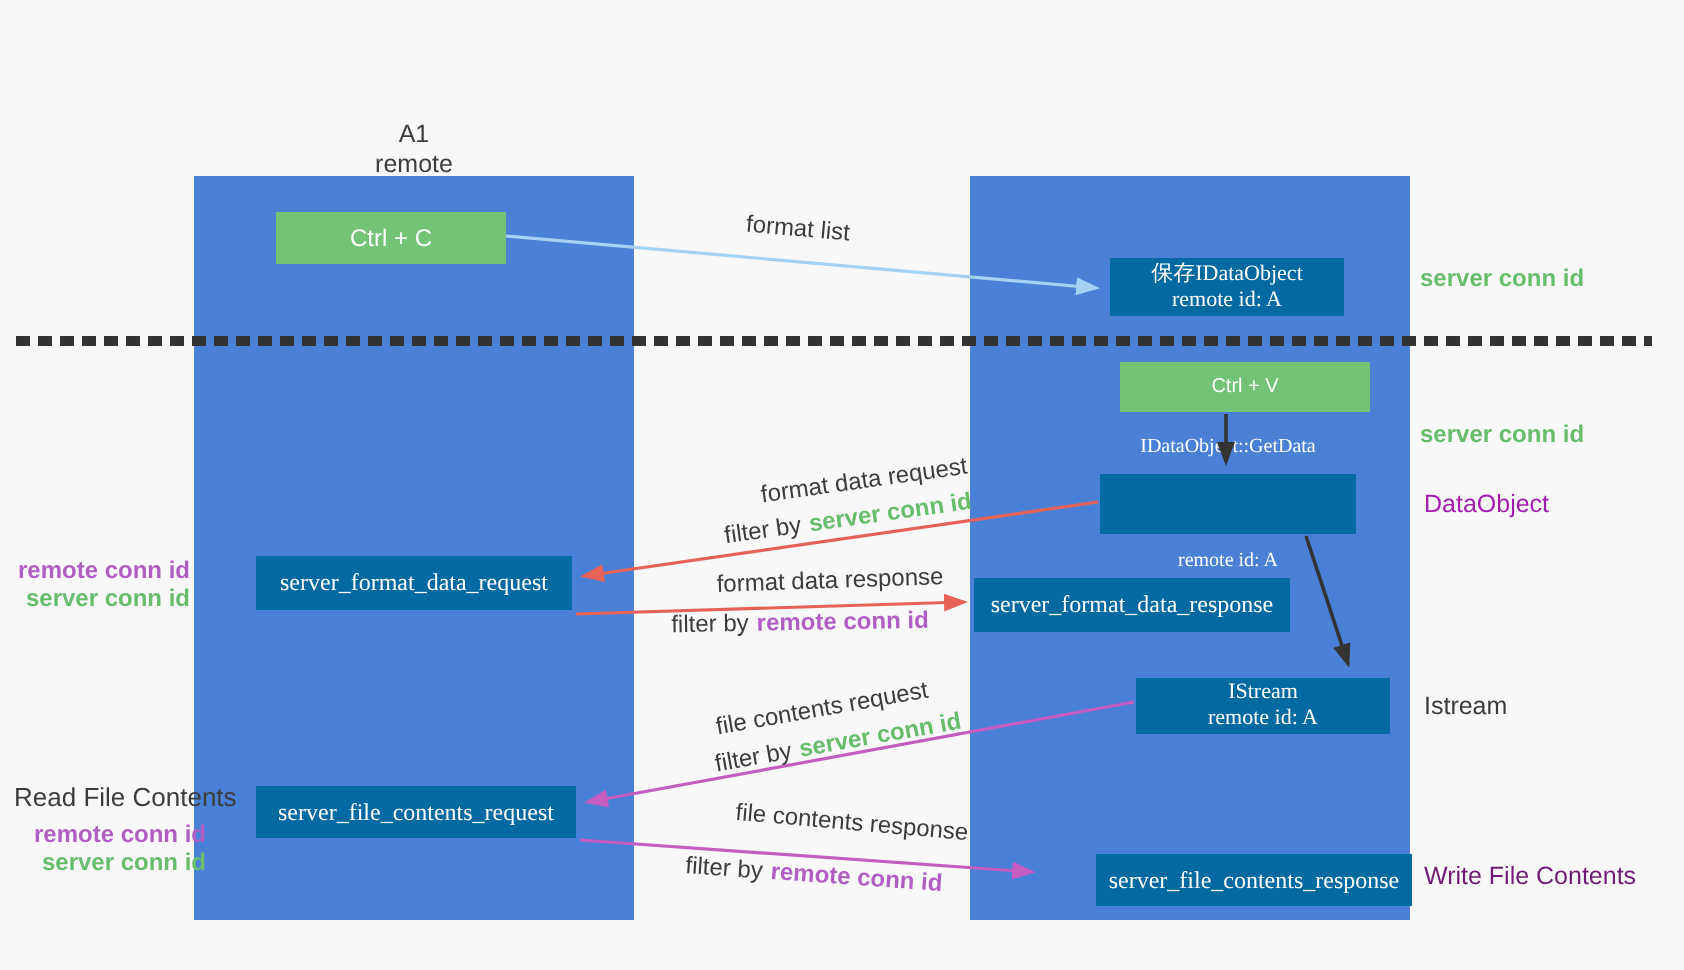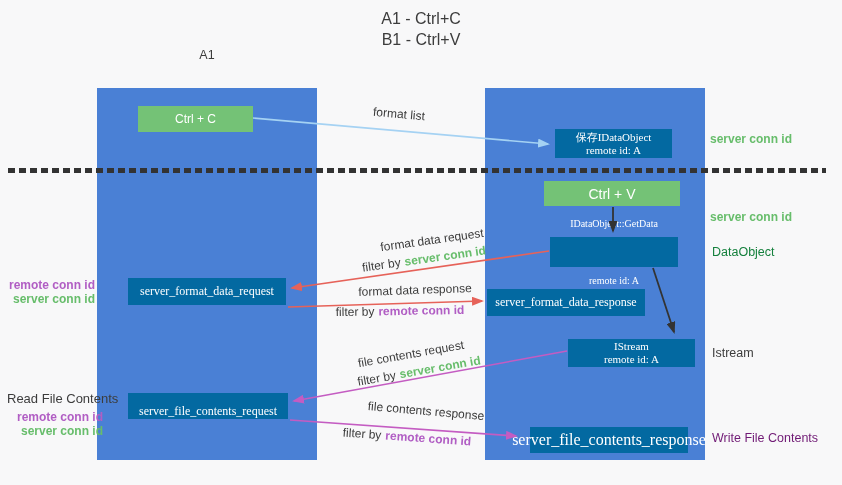--- a/index.html
+++ b/index.html
@@ -5,41 +5,41 @@
   html,body{margin:0;padding:0;background:#f8f8f9;}
   body{font-family:"Liberation Sans","DejaVu Sans",sans-serif;}
   .canvas{position:relative;width:842px;height:485px;background:#f8f8f9;overflow:hidden;}
 
   .title{position:absolute;left:0;top:8px;width:100%;text-align:center;
          font-size:16px;line-height:21px;color:#3c3c3c;}
 
   .lane{position:absolute;top:88px;width:220px;height:372px;background:#4a80d5;}
   .lane-left{left:97px;}
   .lane-right{left:485px;}
-  .lane-header{position:absolute;top:48px;width:220px;text-align:center;
+  .lane-header{position:absolute;top:60px;width:220px;text-align:center;
                font-size:12.5px;line-height:15px;color:#3c3c3c;}
   .lane-header.lh-left{left:97px;}
   .lane-header.lh-right{left:485px;}
 
   .separator{position:absolute;left:8px;top:168px;width:818px;height:5px;z-index:5;
              background:repeating-linear-gradient(90deg,#333 0,#333 7px,transparent 7px,transparent 11px);}
 
   .node{position:absolute;display:flex;flex-direction:column;align-items:center;
         justify-content:center;color:#fff;text-align:center;z-index:3;white-space:nowrap;}
   .green{background:#74c276;text-align:right;}
   .orange{background:#0369a1;font-family:Liberation Serif, serif;}
   .n-ctrl-c{left:138px;top:106px;width:115px;height:26px;font-size:12px;}
   .n-save{left:555px;top:129px;width:117px;height:29px;font-size:11px;line-height:13px;}
-  .n-ctrl-v{left:544px;top:181px;width:136px;height:25px;font-size:14px;}
+  .n-ctrl-v{left:560px;top:181px;width:125px;height:25px;font-size:10px;}
   .n-getdata{left:550px;top:237px;width:128px;height:30px;font-size:10px;line-height:13px;gap:44px;}
   .n-format-req{left:128px;top:278px;width:158px;height:27px;font-size:12px;}
   .n-format-resp{left:487px;top:289px;width:158px;height:27px;font-size:12px;}
   .n-istream{left:568px;top:339px;width:127px;height:28px;font-size:11px;line-height:13px;}
-  .n-file-req{left:128px;top:393px;width:160px;height:26px;font-size:12px;justify-content:flex-end;}
-  .n-file-resp{left:530px;top:427px;width:158px;height:26px;font-size:16px;}
+  .n-file-req{left:128px;top:393px;width:160px;height:26px;font-size:12px;}
+  .n-file-resp{left:548px;top:427px;width:158px;height:26px;font-size:12px;}
 
   svg.arrows{position:absolute;left:0;top:0;z-index:4;pointer-events:none;}
 
   .msg{position:absolute;font-size:12px;color:#3c3c3c;white-space:nowrap;z-index:6;
        transform:translate(-50%,-50%) rotate(var(--r,0deg));}
   .m-format-list{left:399px;top:114px;--r:5deg;}
   .m-fd-req{left:432px;top:240px;--r:-8deg;}
   .m-filter-s1{left:424px;top:259px;--r:-8deg;}
   .m-fd-resp{left:415px;top:290px;--r:-2deg;}
   .m-filter-r1{left:400px;top:311px;--r:-1deg;}
@@ -48,39 +48,36 @@
   .m-fc-resp{left:426px;top:411px;--r:5deg;}
   .m-filter-r2{left:407px;top:437px;--r:4deg;}
   .fb{margin-right:4px;}
 
   .green-text{color:#67bd6b;font-weight:bold;}
   .purple-text{color:#b15ec4;font-weight:bold;}
 
   .side{position:absolute;font-size:12px;white-space:nowrap;z-index:6;}
   .s-sci1{left:710px;top:132px;}
   .s-sci2{left:710px;top:210px;}
-  .s-dataobject{left:712px;top:245px;color:#15803d;font-size:12.5px;}
+  .s-dataobject{left:712px;top:245px;color:#a21caf;font-size:12.5px;}
   .s-istream{left:712px;top:346px;color:#3c3c3c;font-size:12.5px;}
   .s-write{left:712px;top:431px;color:#701a75;font-size:12.5px;}
   .s-read{left:7px;top:391px;color:#3c3c3c;font-size:13px;}
   .s-pair1{left:0;top:279px;width:95px;text-align:right;line-height:13.5px;}
   .s-pair2{left:0;top:411px;width:103px;text-align:right;line-height:13.5px;}
 </style>
 </head>
 <body>
 
 <div class="canvas">
 
-  <div class="title">
-    <div>A1 - Ctrl+C</div>
-    <div>B1 - Ctrl+V</div>
-  </div>
 
   <div class="lane-header lh-left">
     <div>A1</div>
+    <div>remote</div>
   </div>
 
   <div class="lane lane-left"></div>
   <div class="lane lane-right"></div>
 
   <div class="separator"></div>
 
   <div class="node green n-ctrl-c">
     <span>Ctrl + C</span>
   </div>

